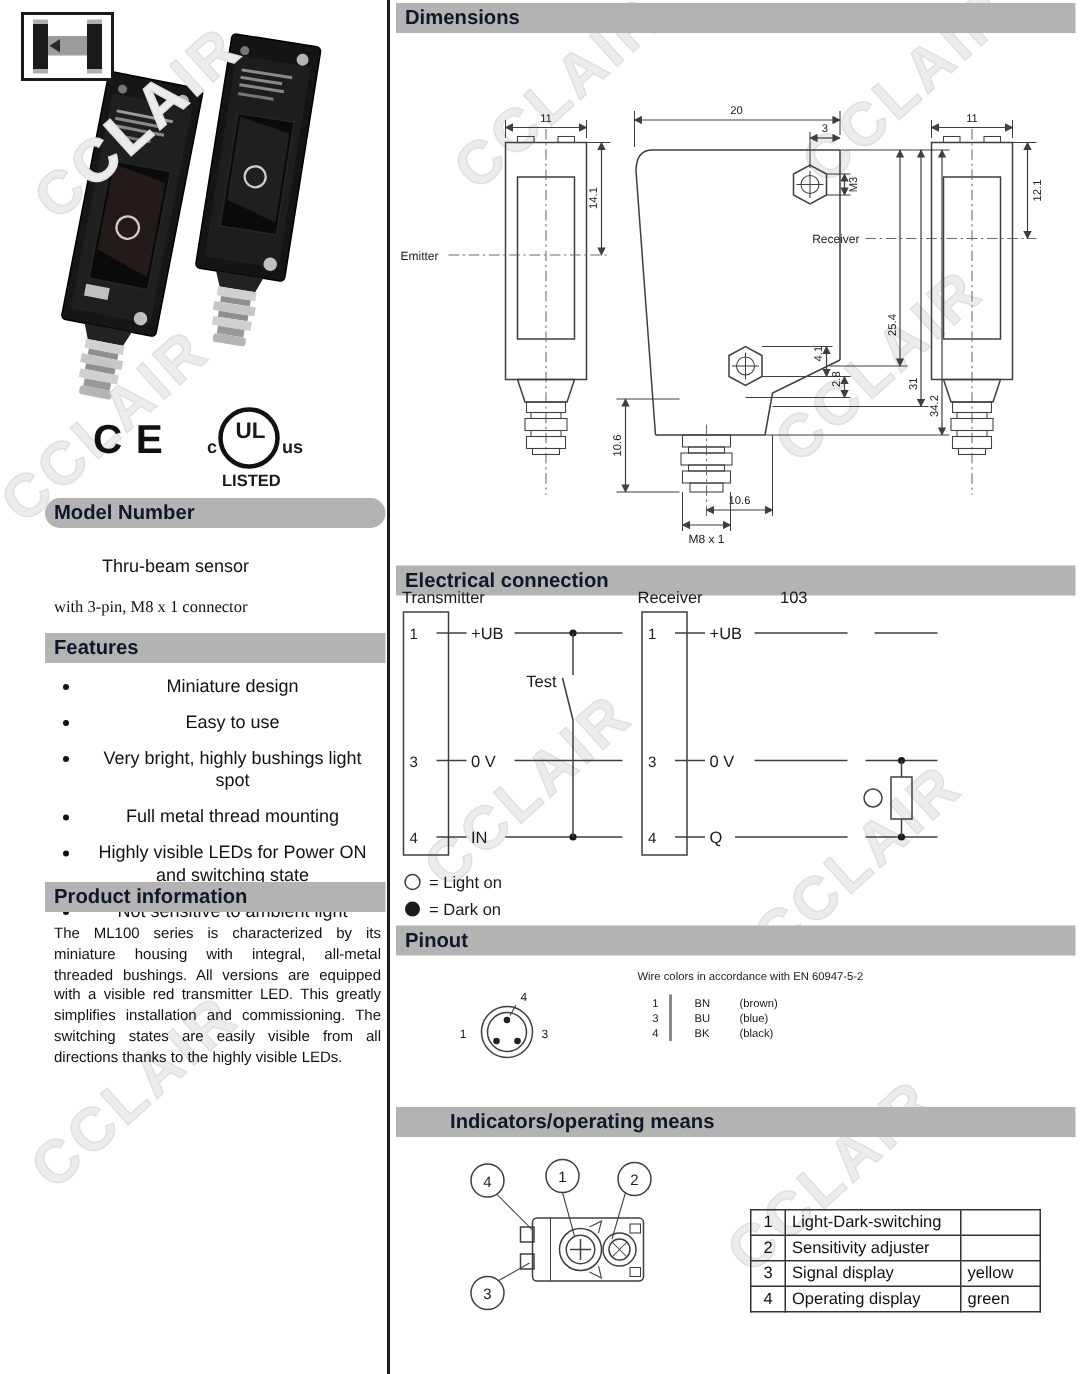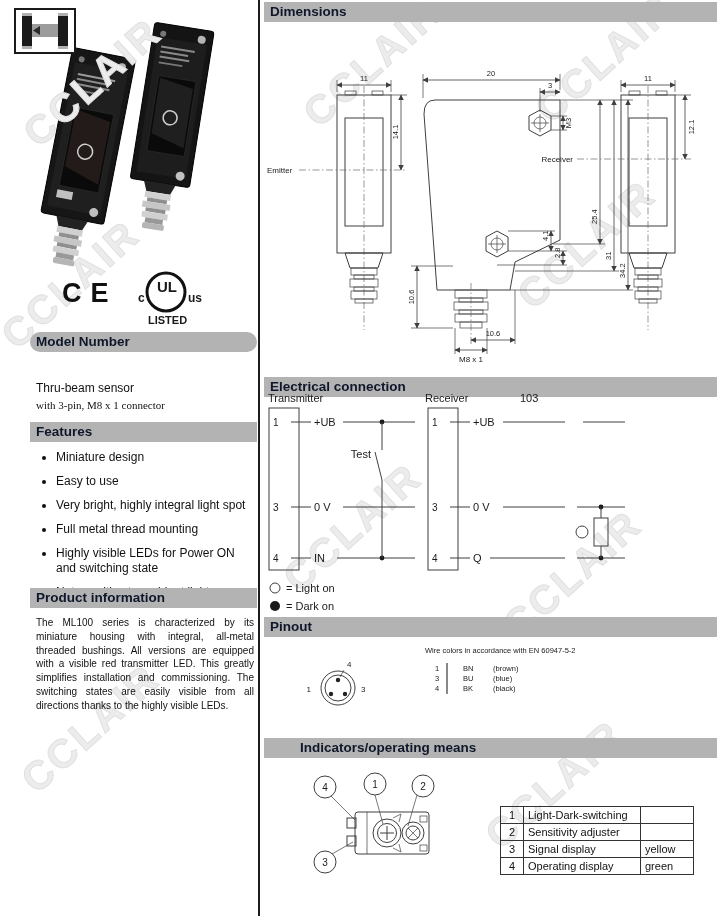--- a/index.html
+++ b/index.html
@@ -11,21 +11,21 @@
   .content{position:absolute;left:0;top:0;width:100%;height:100%;z-index:3;}
   .hdr{position:absolute;height:20px;background:#b3b3b3;color:#0f172a;font-weight:bold;
        font-size:13.5px;line-height:20px;padding-left:6px;box-sizing:border-box;}
   .hdr-left{left:30px;width:227px;}
   .hdr-right{left:264px;width:453px;}
   .divider{position:absolute;left:258px;top:0;width:2px;height:916px;background:#1c1c1c;}
   .ltxt{position:absolute;left:36px;width:218px;}
   .model-number{font-weight:bold;font-size:13px;}
   .model-type{font-size:12px;}
   .model-conn{font-size:11px;font-family:Liberation Serif, serif;}
-  ul.features{margin:0;padding:0 0 0 20px;font-size:12px;line-height:1.25;}
+  ul.features{margin:0;padding:0 0 0 20px;font-size:12px;line-height:1.25;text-align:center;}
   ul.features li{margin-bottom:9px;}
   .prodinfo{font-size:10px;line-height:1.38;text-align:justify;}
   svg{position:absolute;overflow:visible;}
   svg text{font-family:"Liberation Sans","DejaVu Sans",sans-serif;fill:#1a1a1a;}
   .ln{stroke:#3f3f3f;stroke-width:1;fill:none;}
   .thin{stroke:#3f3f3f;stroke-width:.7;fill:none;}
   .dim{stroke:#3f3f3f;stroke-width:.8;fill:none;marker-start:url(#ma);marker-end:url(#ma);}
   .cl{stroke:#6a6a6a;stroke-width:.7;fill:none;stroke-dasharray:7 2.5 1.5 2.5;}
   .dtxt{font-size:7.5px;}
   .stxt{font-size:8px;}
@@ -125,29 +125,29 @@
     <div class="celabel">CE</div>
     <svg style="left:122px;top:266px;" width="86" height="62" viewBox="0 0 86 62">
       <circle cx="44" cy="26" r="19" fill="none" stroke="#111" stroke-width="3"></circle>
       <text x="35" y="26" font-size="15" font-weight="bold">UL</text>
       <text x="16" y="36" font-size="12" font-weight="bold">c</text>
       <text x="66" y="36" font-size="12" font-weight="bold">us</text>
       <text x="26" y="58" font-size="11" font-weight="bold">LISTED</text>
     </svg>
 
     <div class="hdr hdr-left" style="top:332px;border-radius:10px;">Model Number</div>
-    <div class="ltxt model-type" style="top:381px;">Thru-beam sensor</div>
+    <div class="ltxt model-type" style="top:370px;margin-left:32px;">Thru-beam sensor</div>
     <div class="ltxt model-conn" style="top:399px;">with 3-pin, M8 x 1 connector</div>
 
     <div class="hdr hdr-left" style="top:422px;">Features</div>
     <div class="ltxt" style="top:450px;">
       <ul class="features">
         <li>Miniature design</li>
         <li>Easy to use</li>
-        <li>Very bright, highly integral light spot</li>
+        <li>Very bright, highly bushings light spot</li>
         <li>Full metal thread mounting</li>
         <li>Highly visible LEDs for Power ON and switching state</li>
         <li>Not sensitive to ambient light</li>
       </ul>
     </div>
 
     <div class="hdr hdr-left" style="top:588px;">Product information</div>
     <div class="ltxt prodinfo" style="top:616px;">The ML100 series is characterized by its miniature housing with integral, all-metal threaded bushings. All versions are equipped with a visible red transmitter LED. This greatly simplifies installation and commissioning. The switching states are easily visible from all directions thanks to the highly visible LEDs.</div>
 
     <div class="hdr hdr-right" style="top:2px;">Dimensions</div>

